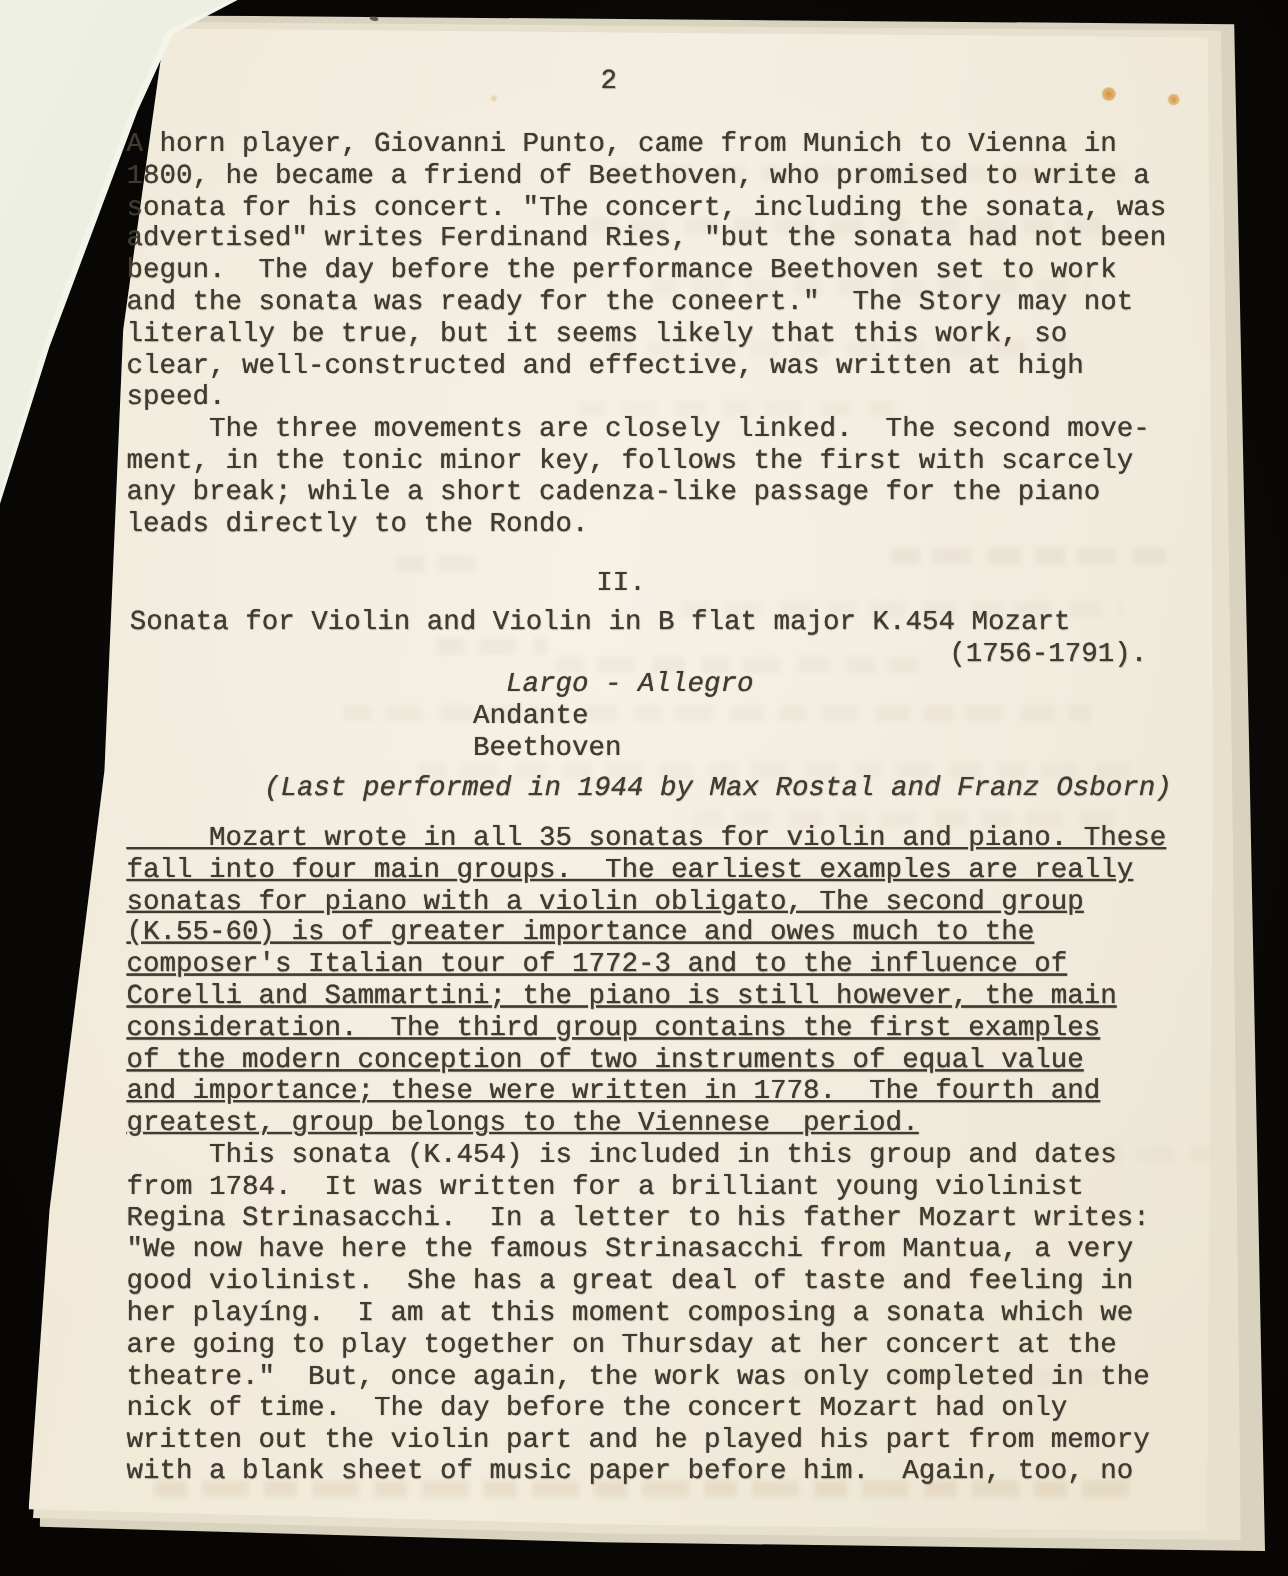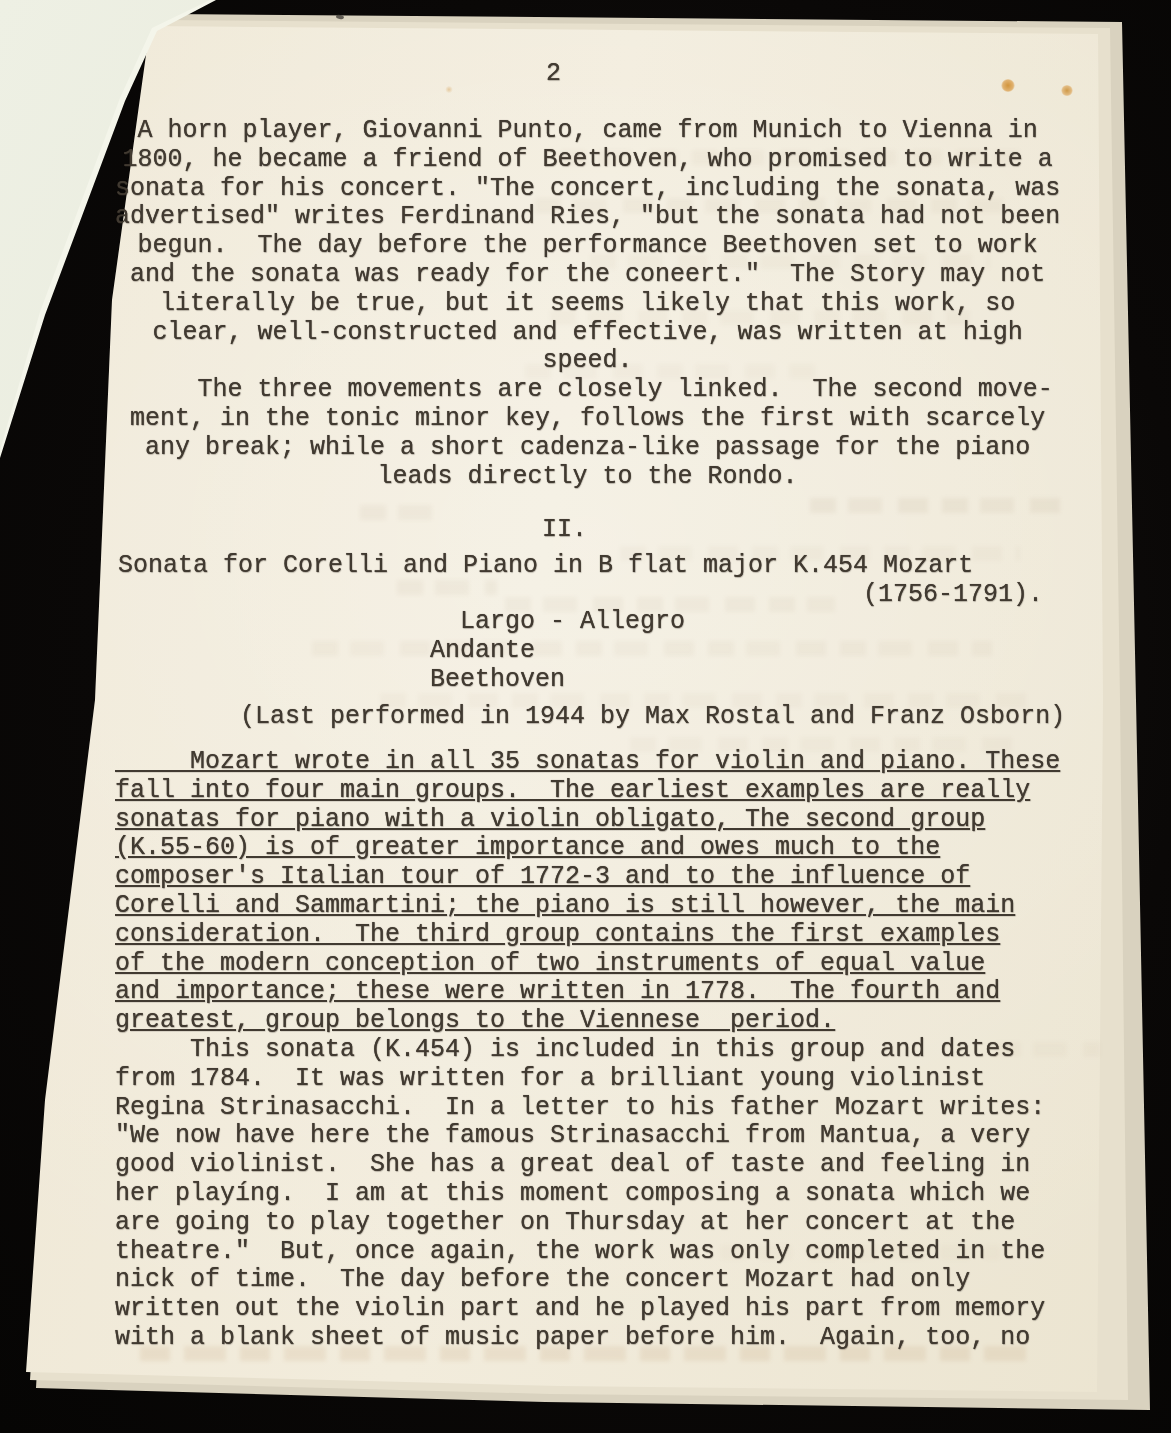--- a/index.html
+++ b/index.html
@@ -23,27 +23,27 @@
       linear-gradient(to left, rgba(120,105,80,.28), rgba(120,105,80,0) 9px),
       linear-gradient(to bottom, rgba(120,105,80,.30), rgba(120,105,80,0) 7px),
       linear-gradient(to top, rgba(120,105,80,.22), rgba(120,105,80,0) 10px);}
 
   
   .typewriter{position:absolute;font-family:"Liberation Mono",monospace;font-size:25px;
     line-height:28.8px;color:#413a31;white-space:pre;
     text-shadow:0 0 .7px rgba(62,54,45,.85), .5px .5px .9px rgba(62,54,45,.28);}
   .block .line{height:28.8px;}
   .pagenum{left:546px;top:60px;}
-  .para1{left:115px;top:117px;text-align:center;}
+  .para1{left:115px;top:117px;}
   .heading{left:542px;top:516px;}
   .worktitle{left:118px;top:552px;}
   .dates{left:863px;top:581px;text-align:right;}
   .movements{left:430px;top:608px;}
-  .movements .line:first-child{padding-left:30px;}
-  .lastperf{left:240px;top:703px;}
+  .movements .line:first-child{padding-left:30px;font-style:italic;}
+  .lastperf{left:240px;top:703px;font-style:italic;}
   .para2{left:115px;top:748px;text-decoration:underline;}
   .para3{left:115px;top:1036px;}
 
   
   .ghost{position:absolute;height:15px;filter:blur(2.3px);
     background:repeating-linear-gradient(90deg,
       rgba(150,124,90,.55) 0 26px, rgba(150,124,90,0) 26px 38px,
       rgba(150,124,90,.50) 38px 72px, rgba(150,124,90,0) 72px 88px,
       rgba(150,124,90,.55) 88px 118px, rgba(150,124,90,0) 118px 132px);}
   .ghost.warm{background:repeating-linear-gradient(90deg,
@@ -93,21 +93,21 @@
   <div class="ghost" style="left:312px;top:641px;width:680px;opacity:.10"></div>
   <div class="ghost" style="left:380px;top:693px;width:660px;opacity:.08"></div>
   <div class="ghost" style="left:630px;top:737px;width:390px;opacity:.08"></div>
   <div class="ghost" style="left:995px;top:1042px;width:105px;opacity:.08"></div>
   <div class="ghost" style="left:720px;top:1245px;width:280px;opacity:.06"></div>
   <div class="ghost warm" style="left:140px;top:1346px;width:900px;opacity:.22"></div>
 
   <div class="typewriter pagenum">2</div>
   <div class="typewriter block para1"><div class="line">A horn player, Giovanni Punto, came from Munich to Vienna in</div><div class="line">1800, he became a friend of Beethoven, who promised to write a</div><div class="line">sonata for his concert. "The concert, including the sonata, was</div><div class="line">advertised" writes Ferdinand Ries, "but the sonata had not been</div><div class="line">begun.  The day before the performance Beethoven set to work</div><div class="line">and the sonata was ready for the coneert."  The Story may not</div><div class="line">literally be true, but it seems likely that this work, so</div><div class="line">clear, well-constructed and effective, was written at high</div><div class="line">speed.</div><div class="line">     The three movements are closely linked.  The second move-</div><div class="line">ment, in the tonic minor key, follows the first with scarcely</div><div class="line">any break; while a short cadenza-like passage for the piano</div><div class="line">leads directly to the Rondo.</div></div>
   <div class="typewriter heading">II.</div>
-  <div class="typewriter worktitle">Sonata for Corelli and Piano in B flat major K.454 Mozart</div>
+  <div class="typewriter worktitle">Sonata for Violin and Violin in B flat major K.454 Mozart</div>
   <div class="typewriter dates">(1756-1791).</div>
   <div class="typewriter block movements"><div class="line">Largo - Allegro</div><div class="line">Andante</div><div class="line">Beethoven</div></div>
   <div class="typewriter lastperf">(Last performed in 1944 by Max Rostal and Franz Osborn)</div>
   <div class="typewriter block para2"><div class="line">     Mozart wrote in all 35 sonatas for violin and piano. These</div><div class="line">fall into four main groups.  The earliest examples are really</div><div class="line">sonatas for piano with a violin obligato, The second group</div><div class="line">(K.55-60) is of greater importance and owes much to the</div><div class="line">composer's Italian tour of 1772-3 and to the influence of</div><div class="line">Corelli and Sammartini; the piano is still however, the main</div><div class="line">consideration.  The third group contains the first examples</div><div class="line">of the modern conception of two instruments of equal value</div><div class="line">and importance; these were written in 1778.  The fourth and</div><div class="line">greatest, group belongs to the Viennese  period.</div></div>
   <div class="typewriter block para3"><div class="line">     This sonata (K.454) is included in this group and dates</div><div class="line">from 1784.  It was written for a brilliant young violinist</div><div class="line">Regina Strinasacchi.  In a letter to his father Mozart writes:</div><div class="line">"We now have here the famous Strinasacchi from Mantua, a very</div><div class="line">good violinist.  She has a great deal of taste and feeling in</div><div class="line">her playíng.  I am at this moment composing a sonata which we</div><div class="line">are going to play together on Thursday at her concert at the</div><div class="line">theatre."  But, once again, the work was only completed in the</div><div class="line">nick of time.  The day before the concert Mozart had only</div><div class="line">written out the violin part and he played his part from memory</div><div class="line">with a blank sheet of music paper before him.  Again, too, no</div></div>
 
   <div class="caret"></div>
   <div class="fox fox1"></div>
   <div class="fox fox2"></div>
   <div class="fox fox3"></div>

